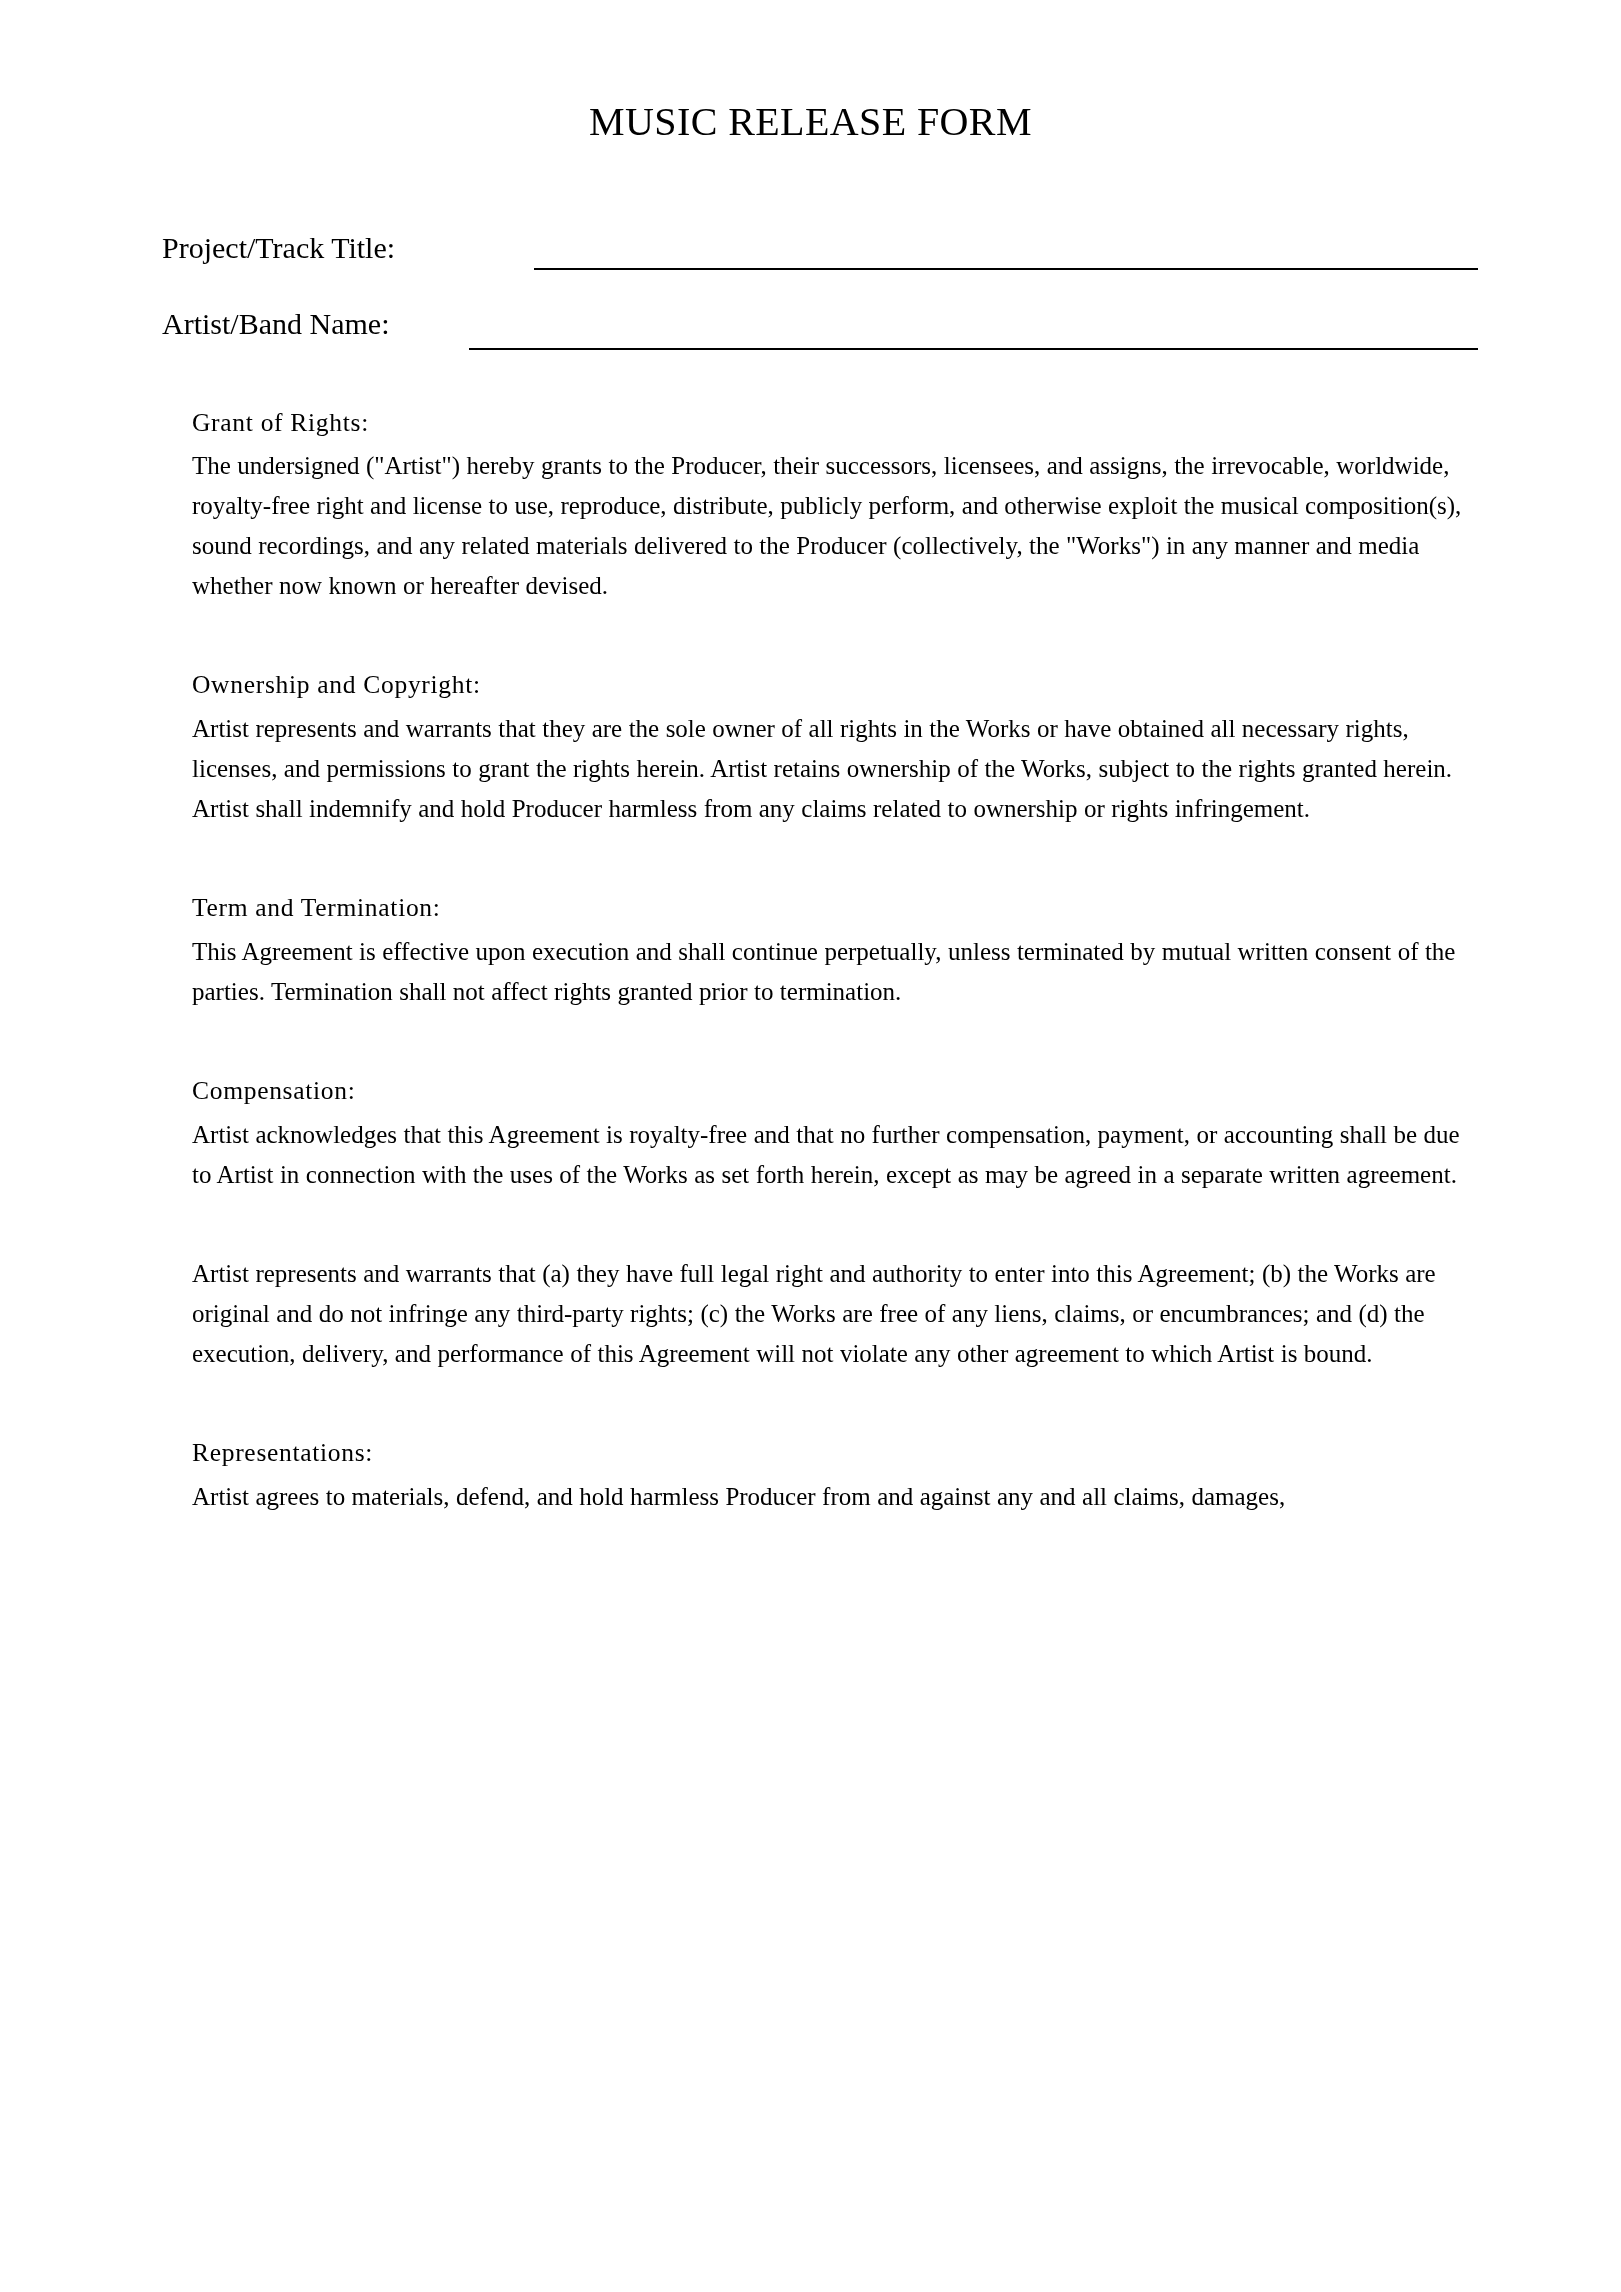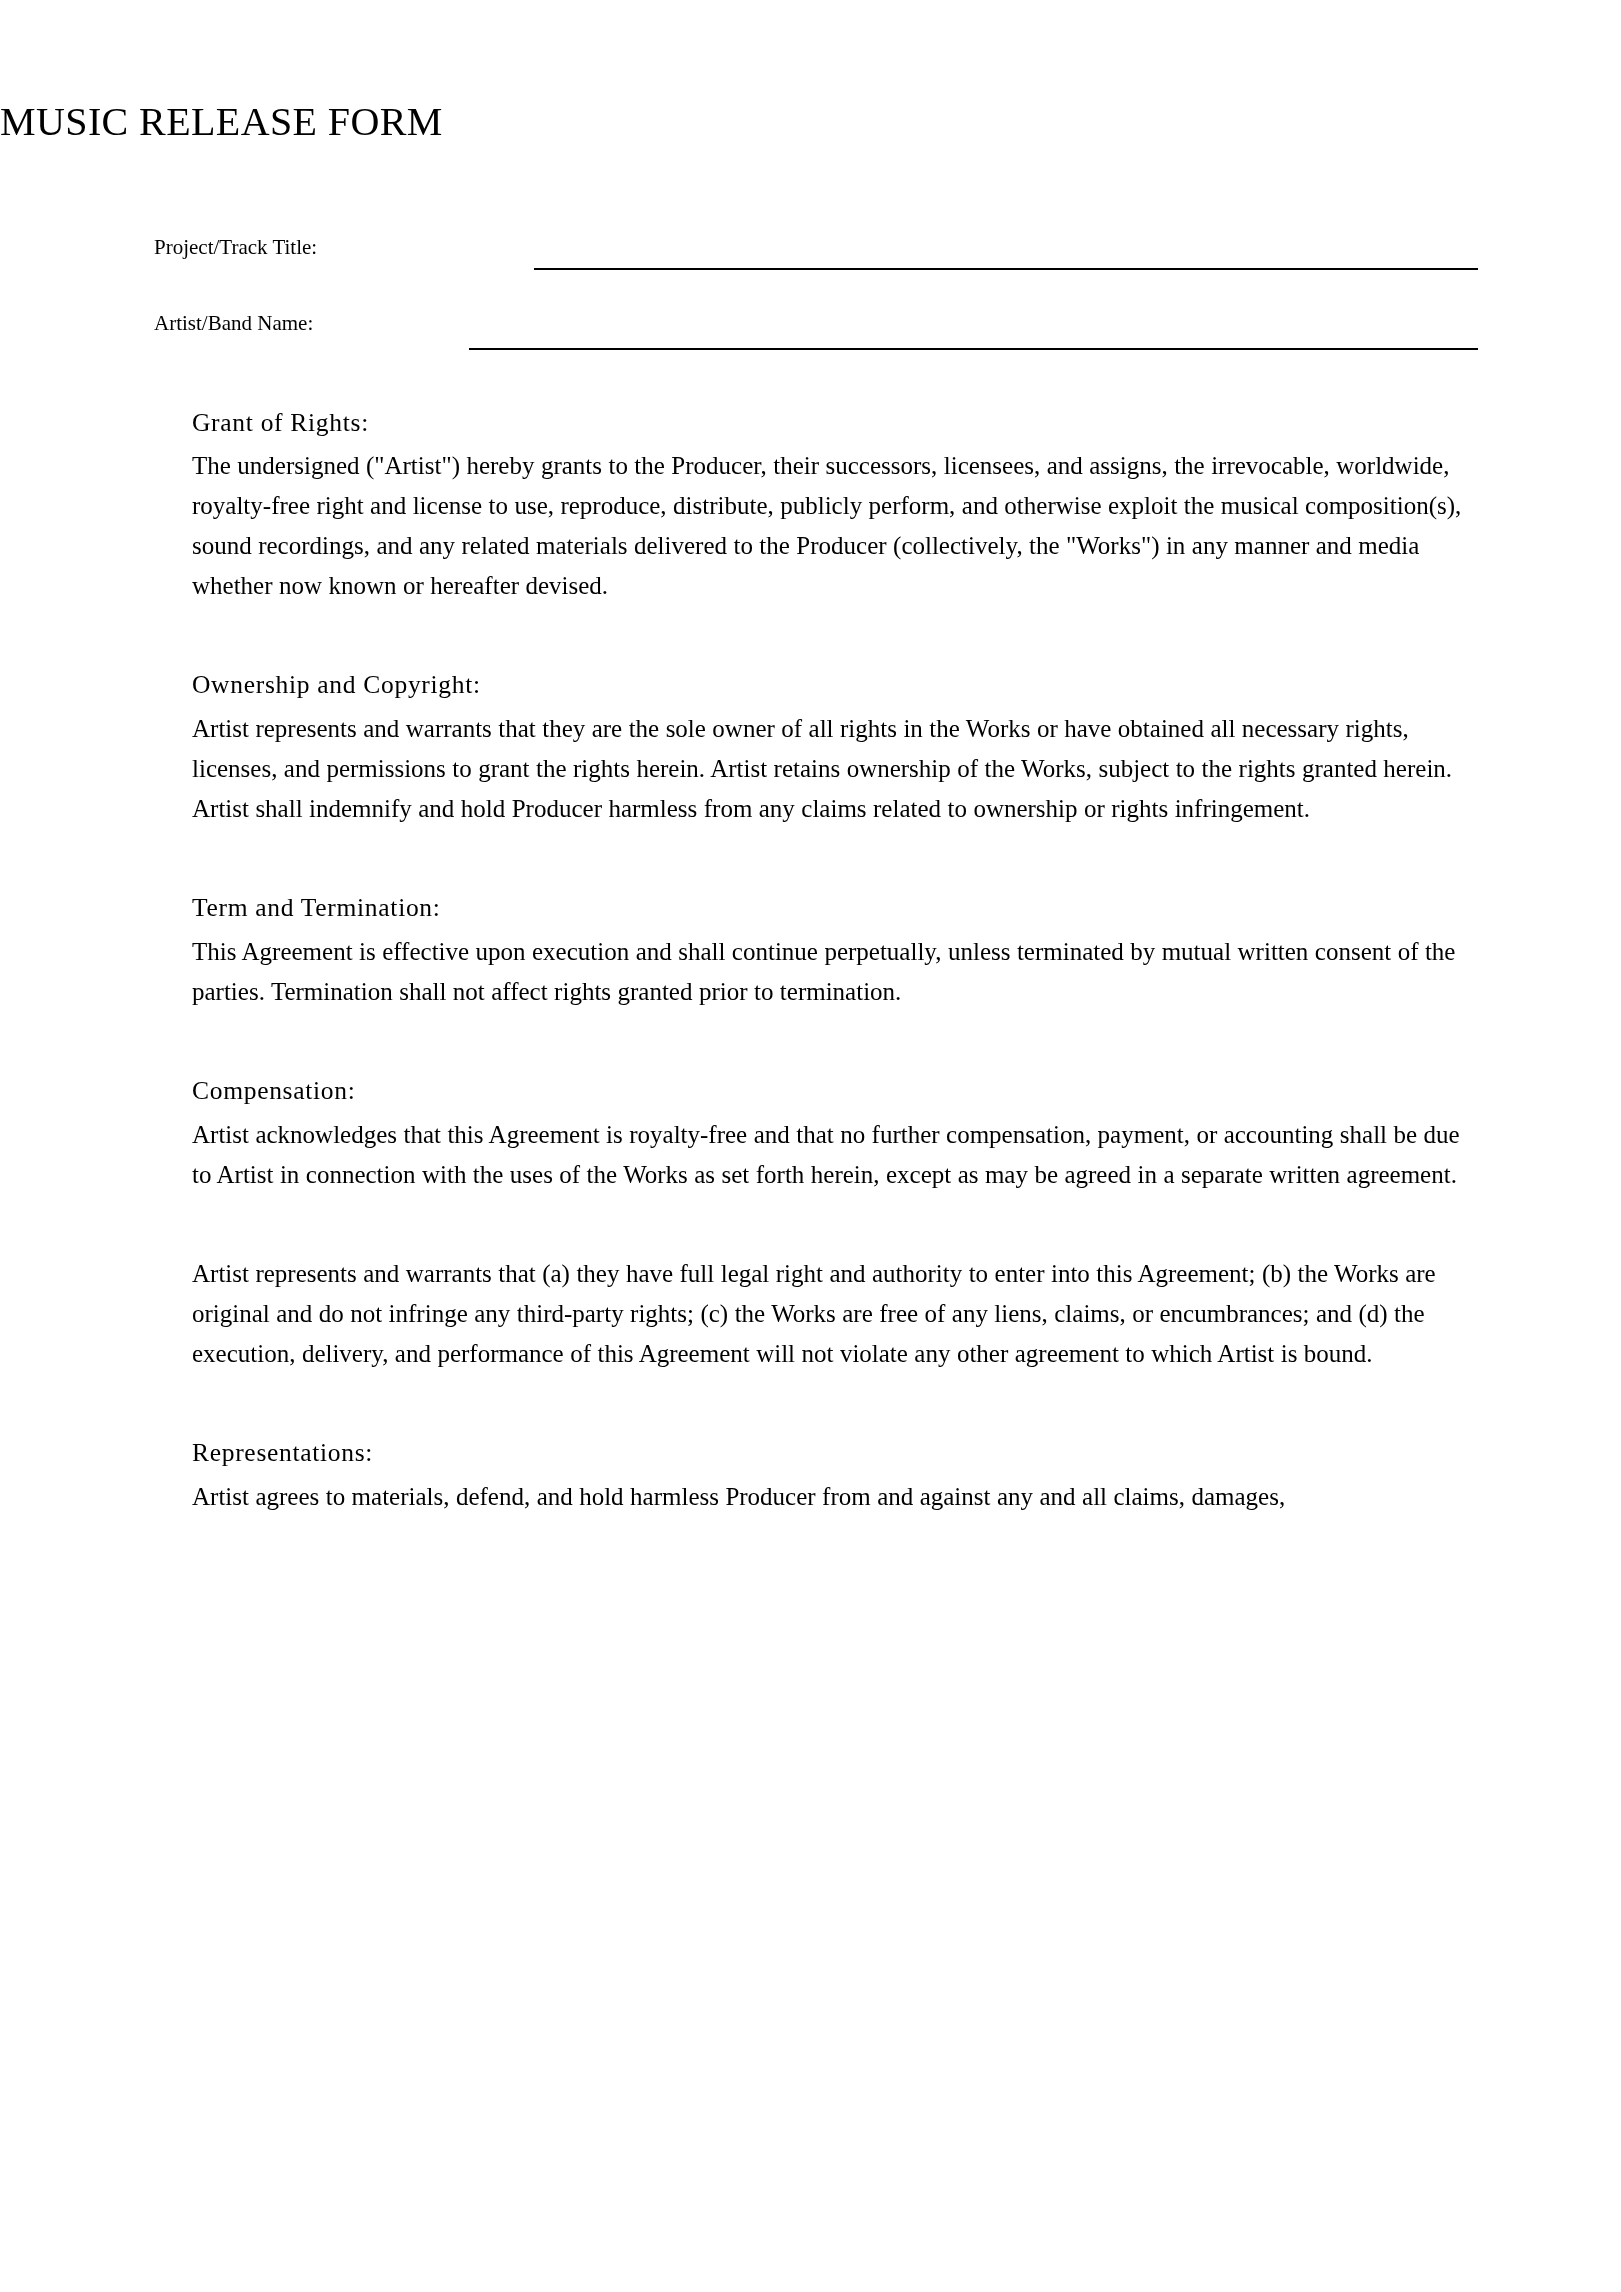--- a/index.html
+++ b/index.html
@@ -23,20 +23,21 @@
     inset: 0;
     background: #ffffff;
   }
 
   
   .doc-title {
     position: absolute;
     top: 71px;
     left: 0;
     width: 1621px;
+    text-align: center;
     font-size: 40px;
     line-height: 51px;
     font-weight: 400;
     letter-spacing: 0.4px;
     white-space: nowrap;
     margin-top: 25px;
   }
 
   
   .content {
@@ -46,23 +47,23 @@
     width: 1324px;
   }
 
   
   .form-field {
     position: relative;
     height: 76px;
   }
   .form-field .field-label {
     position: absolute;
-    left: 0;
+    left: 8px;
     top: 0;
-    font-size: 21px;
+    font-size: 30px;
     line-height: 33px;
     white-space: nowrap;
   }
   .form-field .field-rule {
     position: absolute;
     bottom: 33px;
     height: 0;
     border-bottom: 2.9px solid #000000;
     right: 0;
   }

